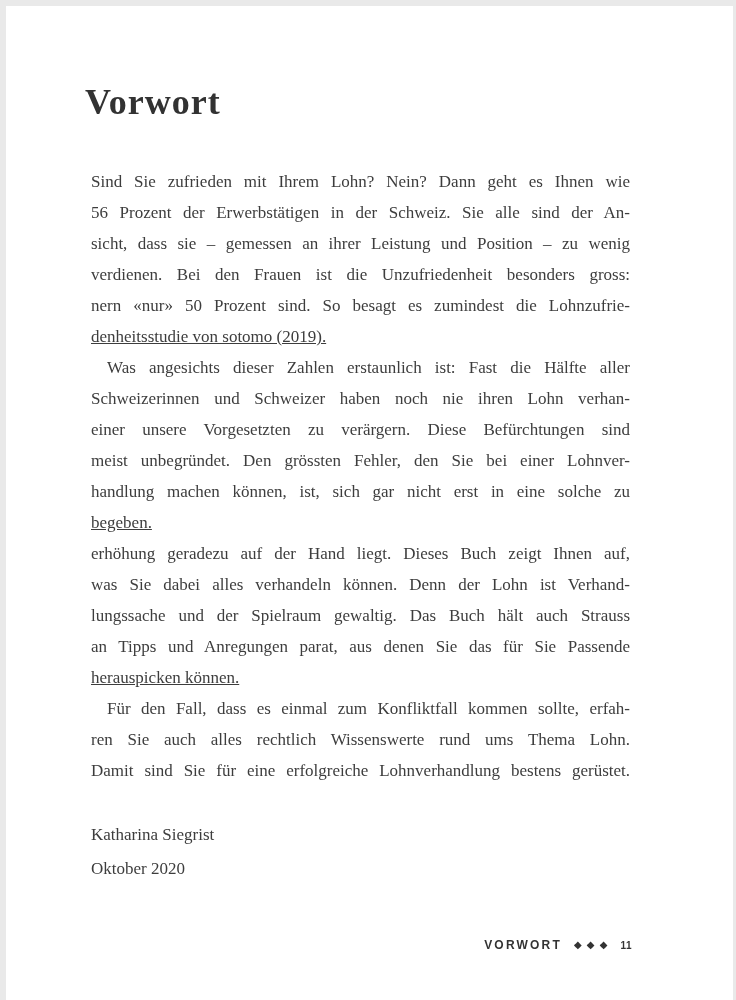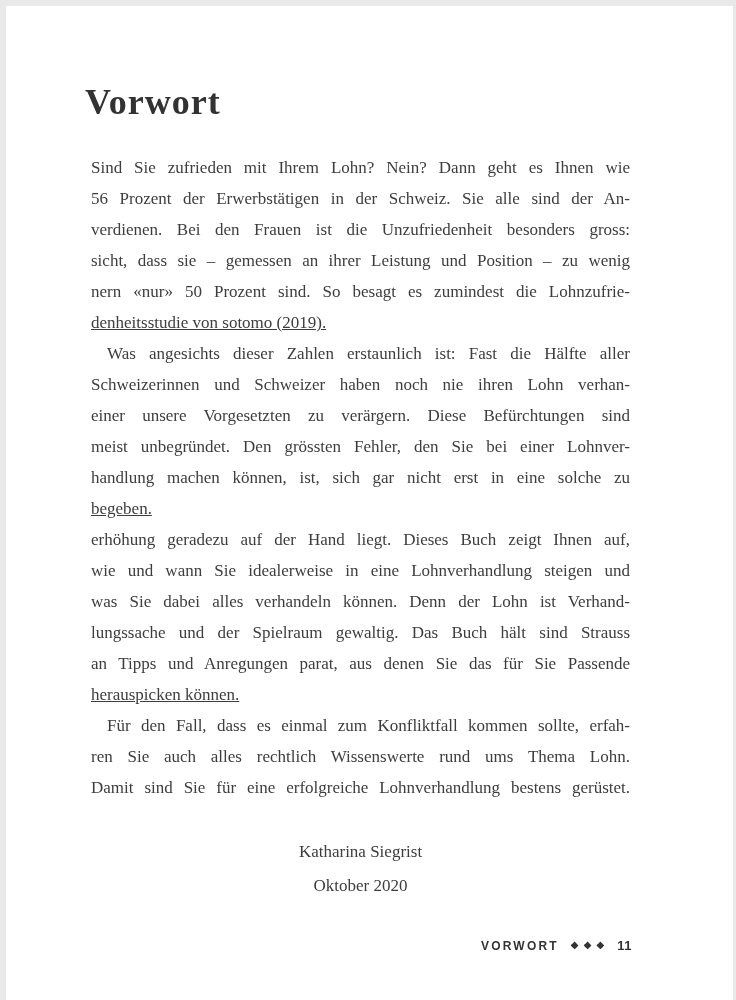--- a/index.html
+++ b/index.html
@@ -27,35 +27,35 @@
     font-size: 36px;
     line-height: 1;
     font-weight: 700;
     letter-spacing: 1px;
     color: var(--heading-text);
     font-family: "Liberation Serif", "DejaVu Serif", serif;
   }
   .body-block {
     position: absolute;
     left: 76px;
-    top: 140px;
+    top: 154px;
     width: 557px;
     font-size: 17px;
     line-height: 25px;
   }
   .line {
     white-space: nowrap;
     text-align: justify;
     text-align-last: justify;
   }
   .line.last { text-align-last: left; text-decoration: underline; }
   .line.indent { text-indent: 16px; }
   .signature {
     margin-top: 26px;
-    text-align: center;
+    text-align: left;
     line-height: 28px;
     font-size: 17px;
   }
   .footer {
     position: absolute;
     top: 926px;
     right: 104px;
     display: flex;
     align-items: center;
     gap: 6px;
@@ -69,49 +69,48 @@
   }
   .footer .diamonds {
     font-family: "DejaVu Sans", sans-serif;
     font-size: 10px;
     letter-spacing: 1px;
     position: relative;
     top: -1px;
   }
   .footer .page-number {
     font-weight: 700;
-    font-size: 13px;
+    font-size: 10px;
     letter-spacing: 0.5px;
   }
 </style>
 </head>
 <body>
 
 <div class="page">
 
   <h1 class="title">Vorwort</h1>
 
   <div class="body-block">
     <div id="paragraphs">
         <div class="line">Sind Sie zufrieden mit Ihrem Lohn? Nein? Dann geht es Ihnen wie</div>
         <div class="line">56 Prozent der Erwerbstätigen in der Schweiz. Sie alle sind der An-</div>
+        <div class="line">sicht, dass sie – gemessen an ihrer Leistung und Position – zu wenig</div>
         <div class="line">verdienen. Bei den Frauen ist die Unzufriedenheit besonders gross:</div>
-        <div class="line">sicht, dass sie – gemessen an ihrer Leistung und Position – zu wenig</div>
         <div class="line">nern «nur» 50 Prozent sind. So besagt es zumindest die Lohnzufrie-</div>
         <div class="line last">denheitsstudie von sotomo (2019).</div>
         <div class="line indent">Was angesichts dieser Zahlen erstaunlich ist: Fast die Hälfte aller</div>
         <div class="line">Schweizerinnen und Schweizer haben noch nie ihren Lohn verhan-</div>
         <div class="line">einer unsere Vorgesetzten zu verärgern. Diese Befürchtungen sind</div>
         <div class="line">meist unbegründet. Den grössten Fehler, den Sie bei einer Lohnver-</div>
         <div class="line">handlung machen können, ist, sich gar nicht erst in eine solche zu</div>
         <div class="line last">begeben.</div>
         <div class="line">erhöhung geradezu auf der Hand liegt. Dieses Buch zeigt Ihnen auf,</div>
-        <div class="line">wie und wann Sie idealerweise in eine Lohnverhandlung steigen und</div>
         <div class="line">was Sie dabei alles verhandeln können. Denn der Lohn ist Verhand-</div>
-        <div class="line">lungssache und der Spielraum gewaltig. Das Buch hält sind Strauss</div>
+        <div class="line">lungssache und der Spielraum gewaltig. Das Buch hält auch Strauss</div>
         <div class="line">an Tipps und Anregungen parat, aus denen Sie das für Sie Passende</div>
         <div class="line last">herauspicken können.</div>
         <div class="line indent">Für den Fall, dass es einmal zum Konfliktfall kommen sollte, erfah-</div>
         <div class="line">ren Sie auch alles rechtlich Wissenswerte rund ums Thema Lohn.</div>
         <div class="line">Damit sind Sie für eine erfolgreiche Lohnverhandlung bestens gerüstet.</div>
       </div>
 
     <div class="signature">
       <div>Katharina Siegrist</div>
       <div>Oktober 2020</div>

